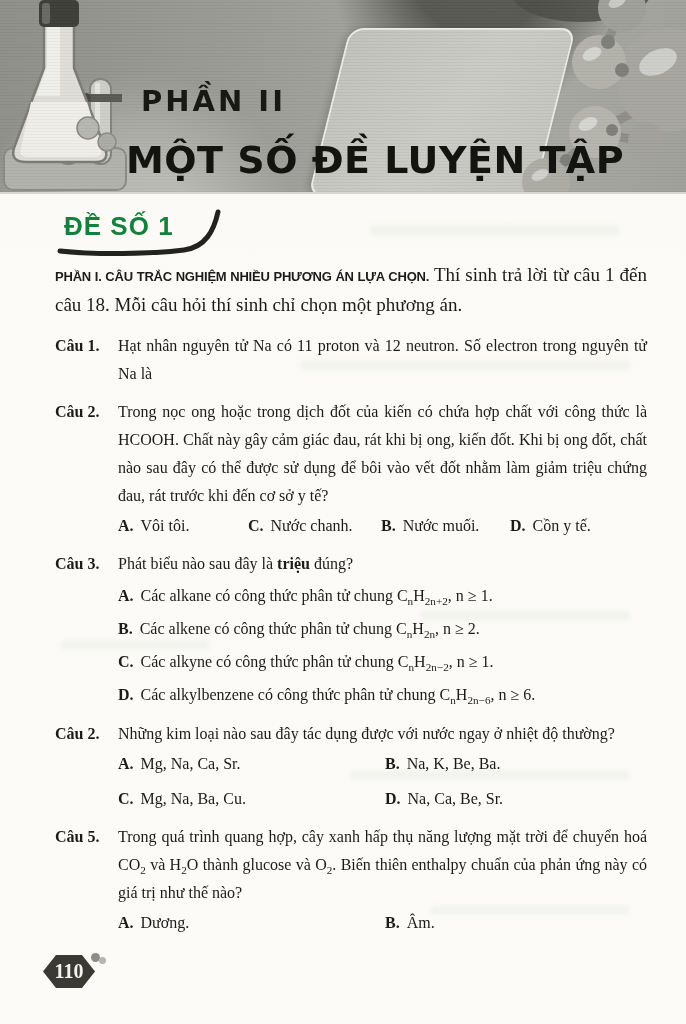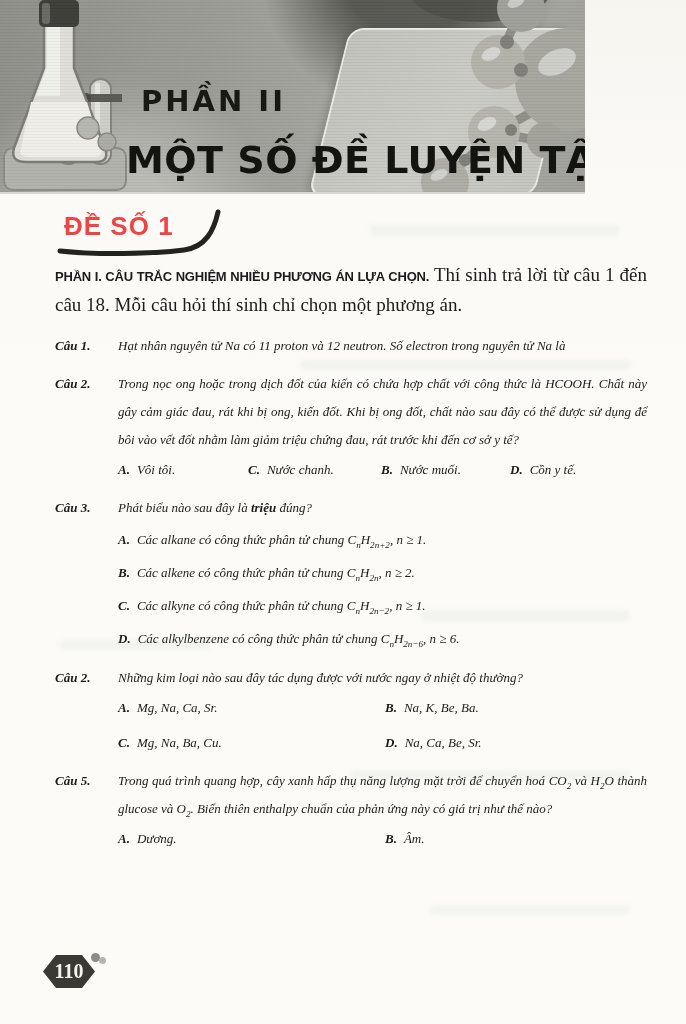--- a/index.html
+++ b/index.html
@@ -7,21 +7,21 @@
   body {
     position: relative;
     overflow: hidden;
     font-family: "Liberation Serif", "DejaVu Serif", serif;
     color: #1b1b1b;
     background: linear-gradient(180deg, #f6f5f0 0%, #fbfaf6 18%, #fcfbf8 100%);
   }
 
   
   .banner {
-    position: absolute; top: 0; left: 0; width: 585px; height: 194px;
+    position: absolute; top: 0; left: 0; width: 686px; height: 194px;
     overflow: hidden;
     background:
       radial-gradient(circle at 70% -18%, rgba(62,62,57,.75) 0 70px, rgba(62,62,57,0) 150px),
       radial-gradient(circle at 20% 120%, rgba(220,220,214,.5) 0 60px, rgba(220,220,214,0) 160px),
       linear-gradient(100deg, #8f8f89 0%, #9d9d97 38%, #ababa5 70%, #a1a19b 100%);
     border-bottom: 2px solid #d8d7d2;
   }
   .banner-texture {
     position: absolute; inset: 0;
     background: repeating-linear-gradient(0deg, rgba(0,0,0,.03) 0 1px, rgba(255,255,255,.02) 1px 3px);
@@ -48,33 +48,33 @@
     font-family: "DejaVu Sans", sans-serif; font-weight: bold;
     font-size: 38px; letter-spacing: .5px; color: #131310;
     white-space: nowrap;
   }
 
   
   .debadge-wrap { position: absolute; left: 56px; top: 208px; width: 190px; height: 52px; }
   .debadge {
     position: absolute; left: 8px; top: 3px;
     font-family: "Liberation Sans", "DejaVu Sans", sans-serif;
-    font-weight: bold; font-size: 26px; letter-spacing: 1px; color: #ef4444;
+    font-weight: bold; font-size: 26px; letter-spacing: 1px; color: #15803d;
   }
   .swoosh { position: absolute; left: 0; top: 0; }
 
   
   .content { position: absolute; top: 261px; left: 55px; width: 592px; }
   .section-head { text-align: justify; font-size: 19px; line-height: 28px; }
   .sh-bold {
     font-family: "Liberation Sans", "DejaVu Sans", sans-serif;
     font-weight: bold; font-size: 13px; letter-spacing: -0.2px;
   }
   .questions { margin-top: 13px; }
-  .question { display: flex; margin-bottom: 10px; font-size: 13px; line-height: 28px; font-style: italic; }
+  .question { display: flex; margin-bottom: 10px; font-size: 16px; line-height: 28px; }
   .q-label { flex: 0 0 63px; font-weight: bold; }
   .q-body { flex: 1; min-width: 0; }
   .q-stem { text-align: justify; }
   .q-stem b { font-weight: bold; }
   .opts { margin-top: 2px; }
   .opts-row  { display: grid; grid-template-columns: 134px 133px 134px 1fr; }
   .opts-row-b{ display: grid; grid-template-columns: 130px 133px 129px 1fr; }
   .opts-grid2{ display: grid; grid-template-columns: 267px 1fr; row-gap: 7px; }
   .opts-list .opt { display: block; margin-top: 3px; line-height: 30px; }
   .opt { white-space: nowrap; }

